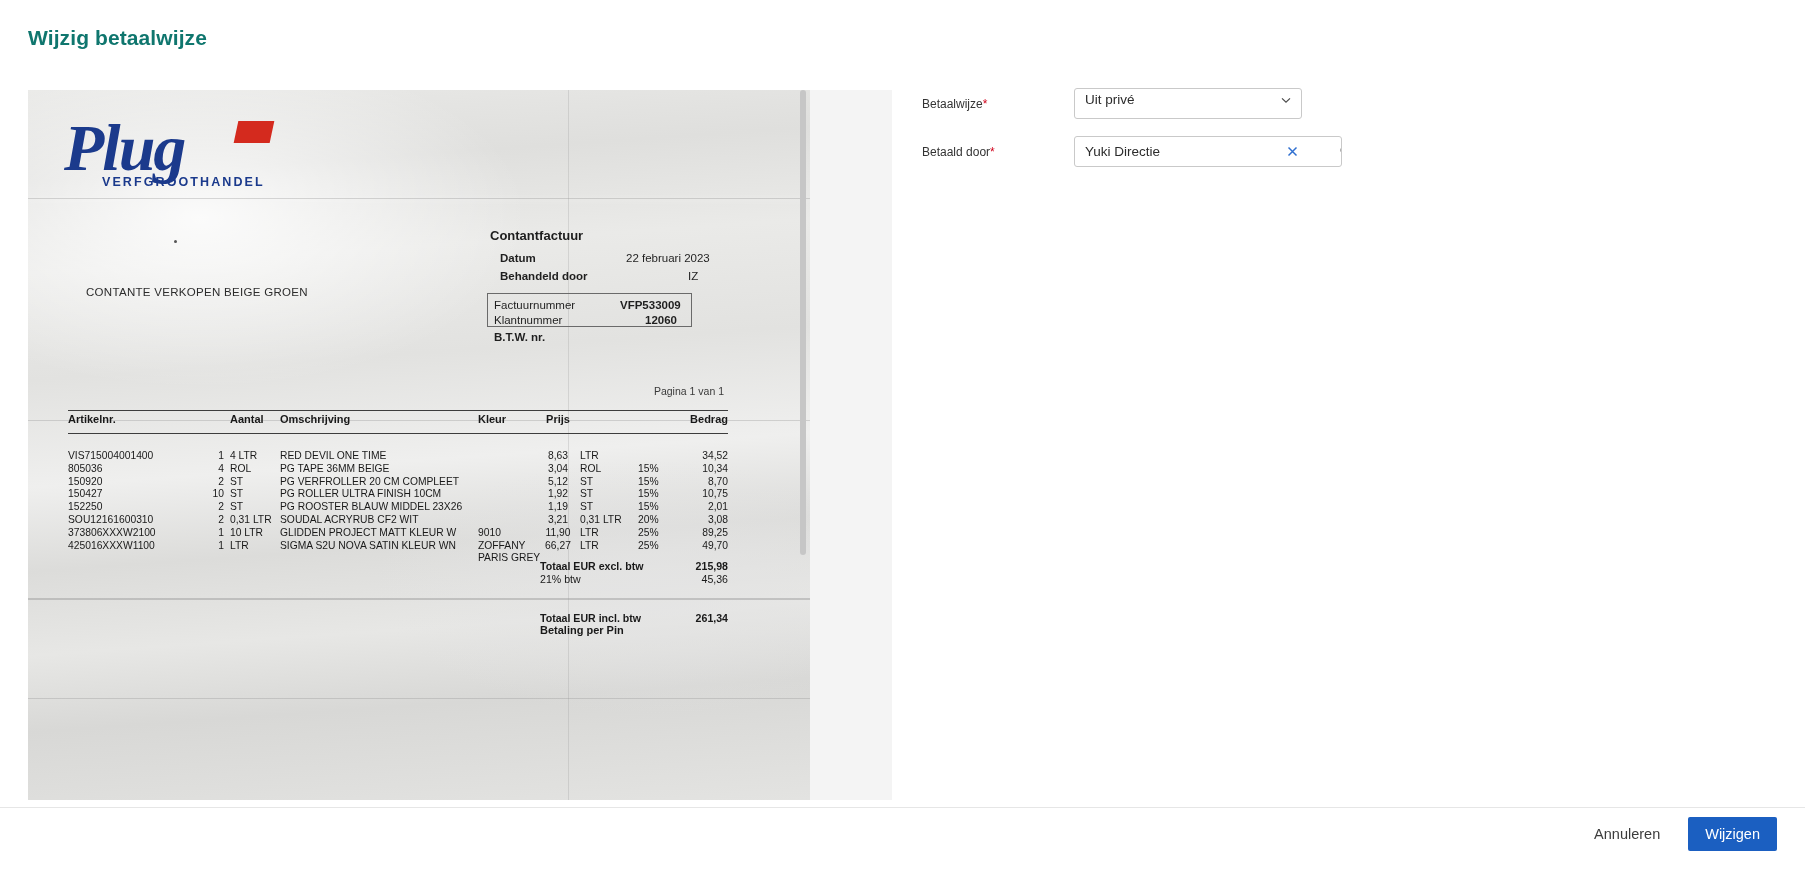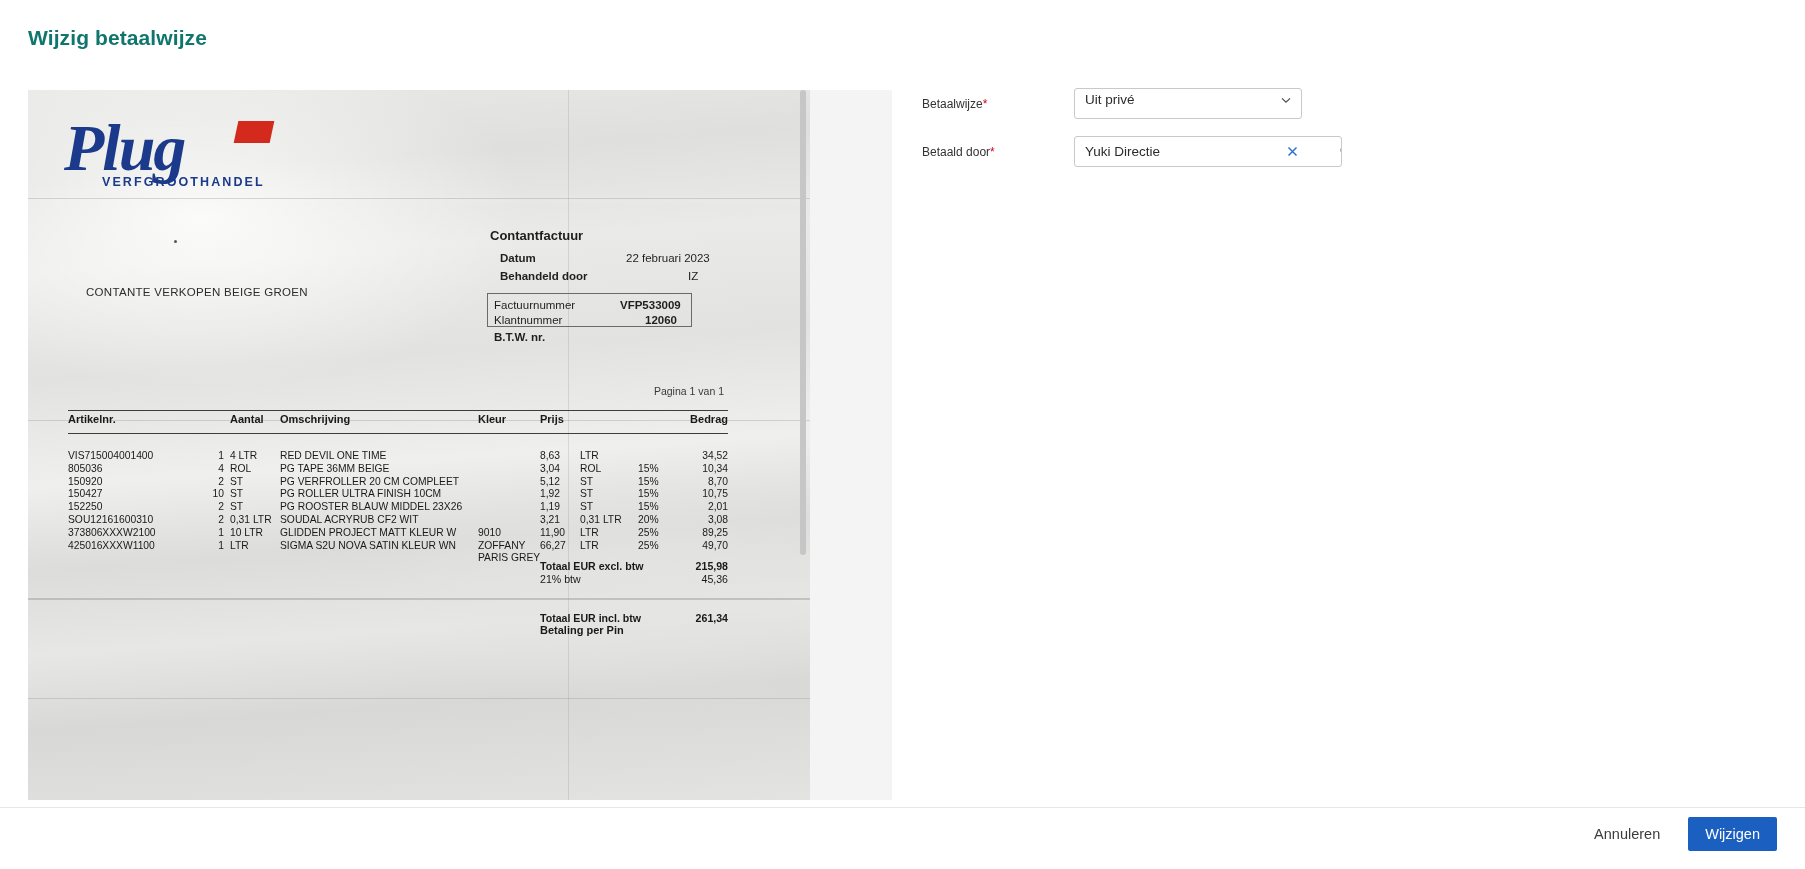--- a/index.html
+++ b/index.html
@@ -176,21 +176,21 @@
     border-bottom: 1px solid #3d3d3d;
     border-top: 1px solid #3d3d3d;
     padding-top: 2px;
   }
   .tbl-head .th, .tbl-row .td { position: absolute; white-space: nowrap; }
   .col-art   { left: 0px; }
   .col-aant  { left: 130px; text-align: right; width: 26px; }
   .col-eenh  { left: 162px; }
   .col-oms   { left: 212px; }
   .col-kleur { left: 410px; }
-  .col-prijs { left: 472px; text-align: left; width: 36px; }
+  .col-prijs { left: 472px; text-align: center; width: 36px; }
   .col-pre   { left: 512px; }
   .col-btw   { left: 570px; }
   .col-bedr  { left: 606px; text-align: right; width: 54px; }
 
   .tbl-row { position: relative; height: 12.8px; }
   .tbl-rows { margin-top: 16px; }
 
   .totals { position: absolute; left: 40px; top: 470px; width: 660px; font-size: 10.6px; color: #191919; }
   .tot-row { position: relative; height: 13px; }
   .tot-label { position: absolute; left: 472px; }

